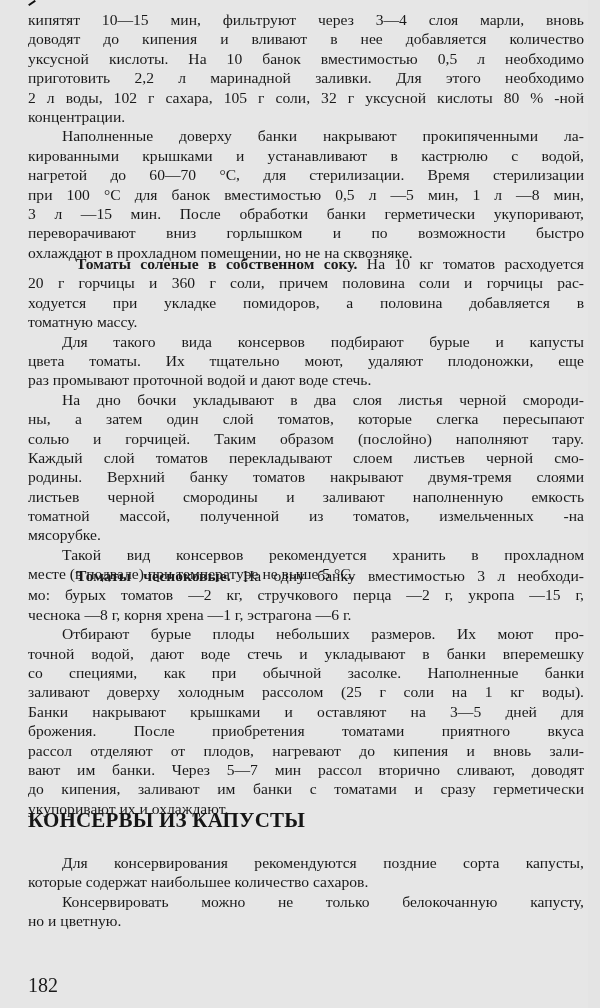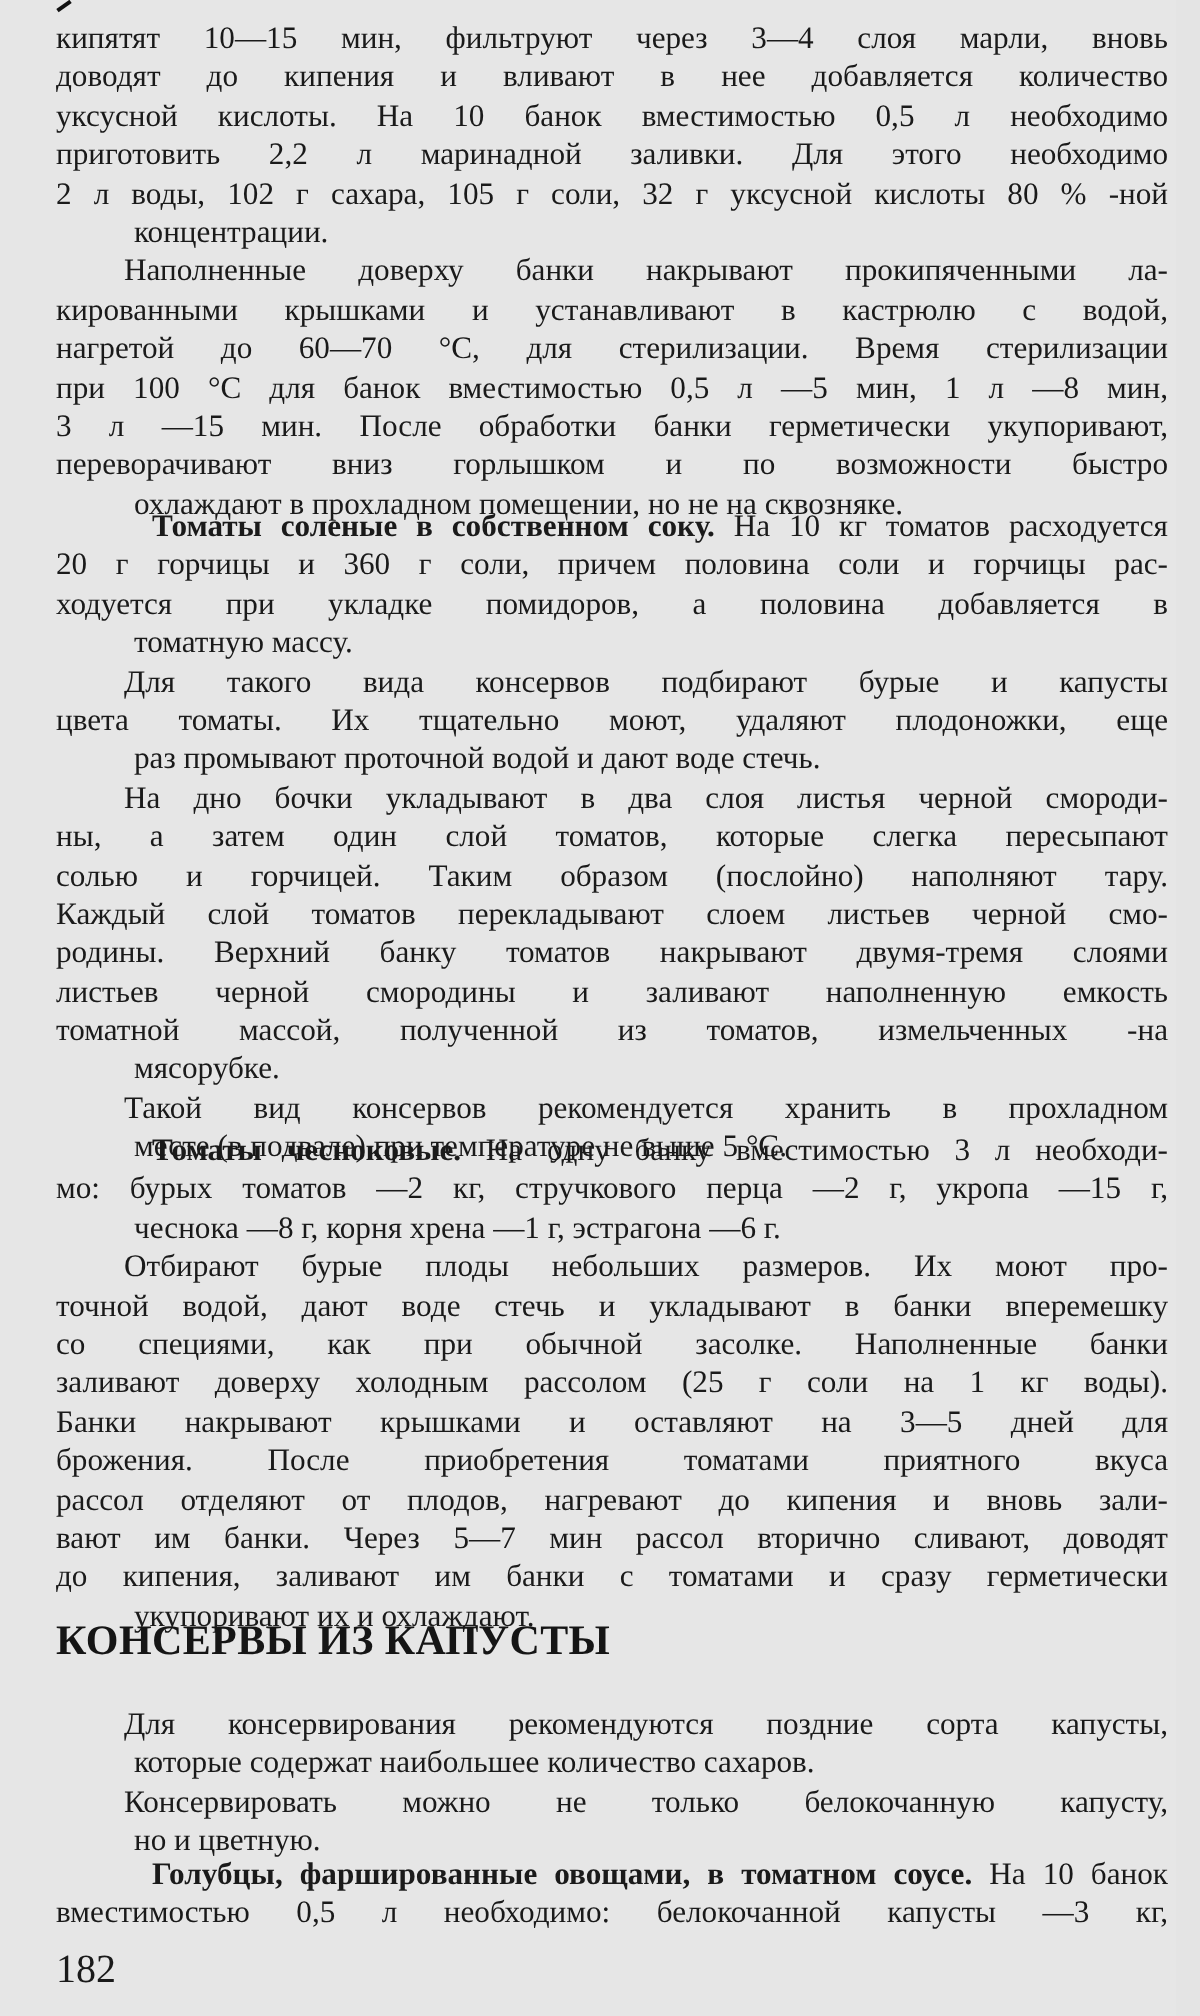--- a/index.html
+++ b/index.html
@@ -17,21 +17,21 @@
     .mark {
       position: absolute; left: 28px; top: 2px; width: 8px; height: 2px;
       background: #111; transform: rotate(-35deg);
     }
     .block { position: absolute; left: 28px; width: 556px; }
     .line {
       height: 19.4px; line-height: 19.4px; font-size: 15.6px;
       white-space: nowrap; text-align: justify; text-align-last: justify;
       overflow: hidden;
     }
-    .line.last { text-align-last: left; margin-left: 39px; }
+    .line.last { text-align-last: left; }
     .line.indent { padding-left: 34px; }
     .b { font-weight: bold; margin-left: 48px; }
     .heading {
       position: absolute; left: 28px; top: 808px;
       font-family: "Liberation Serif", serif; font-weight: bold;
       font-size: 21px; letter-spacing: 0.2px; color: #151515;
     }
     .pagenum {
       position: absolute; left: 28px; top: 974px; font-size: 20px;
       font-family: "Liberation Serif", serif; color: #1a1a1a;
@@ -94,19 +94,15 @@
     </div>
 
   <div class="heading">КОНСЕРВЫ ИЗ КАПУСТЫ</div>
 
   <div class="block" id="b3" style="top: 853px;">
       <div class="line indent">Для консервирования рекомендуются поздние сорта капусты,</div>
       <div class="line last">которые содержат наибольшее количество сахаров.</div>
       <div class="line indent">Консервировать можно не только белокочанную капусту,</div>
       <div class="line last">но и цветную.</div>
     </div>
-  <div class="block" id="b4" style="top: 928px;">
-      <div class="line"><span class="b">Голубцы, фаршированные овощами, в томатном соусе.</span><span> На 10 банок</span></div>
-      <div class="line">вместимостью 0,5 л необходимо: белокочанной капусты —3 кг,</div>
-    </div>
 
   <div class="pagenum">182</div>
 </div>
 
 </body></html>

